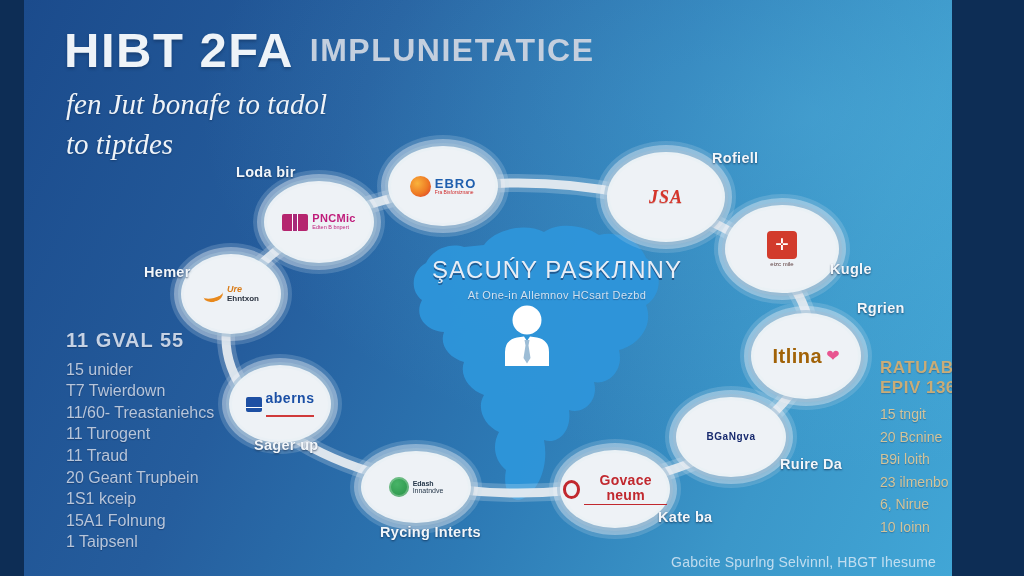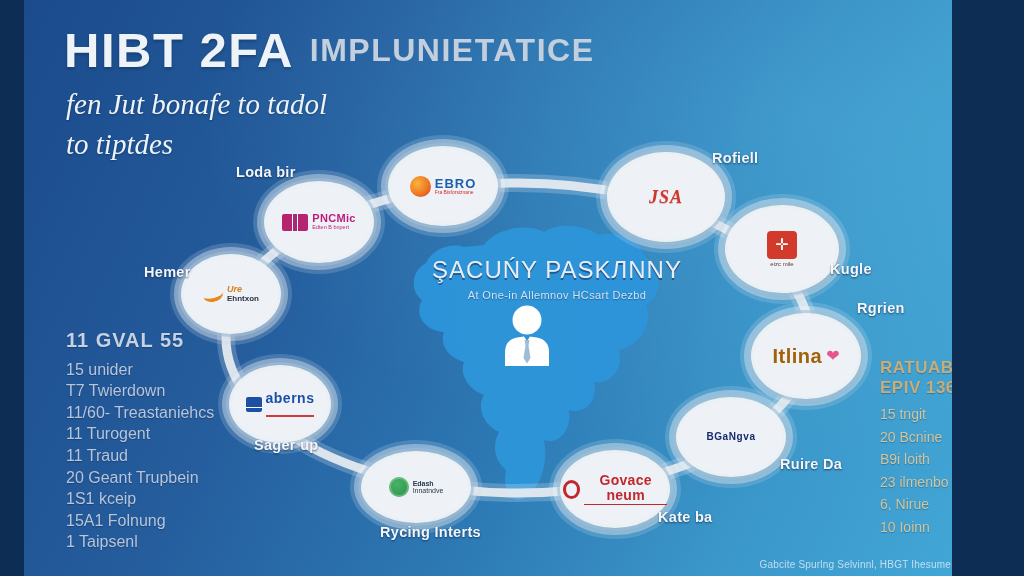--- a/index.html
+++ b/index.html
@@ -79,21 +79,21 @@
   .m-abr{width:16px;height:15px;border-radius:2px;background:linear-gradient(180deg,#1d4fa3 65%,#fff 65% 75%,#1d4fa3 75%);}
   .t-abr b{color:#1a4fa5;font-size:14px;letter-spacing:.5px;border-bottom:2px solid #d03a3a;padding-bottom:9px;}
 
   .m-swoosh{width:20px;height:11px;border-bottom:4px solid #e8891d;border-radius:0 0 100% 100%/0 0 100% 100%;transform:rotate(-14deg);}
   .t-hem b{color:#d97d1a;font-size:9px;font-style:italic;}
   .t-hem i{color:#2b3340;font-size:8px;font-weight:bold;}
 
   .node-label{position:absolute;color:#f2f6fa;font-weight:bold;font-size:14.5px;letter-spacing:.3px;
     text-shadow:0 1px 2px rgba(8,28,58,.65);white-space:nowrap;}
 
-  .footer{position:absolute;right:1px;bottom:6px;font-size:10px;color:rgba(228,238,248,.78);letter-spacing:.2px;}
+  .footer{position:absolute;right:16px;bottom:6px;font-size:14px;color:rgba(228,238,248,.78);letter-spacing:.2px;}
 </style>
 </head>
 <body>
 
 <div class="canvas">
 
   <svg class="bg-art" viewBox="0 0 1024 576">
 
     <path d="M 460 245
       C 470 230 500 222 520 232 C 535 222 560 225 575 235

